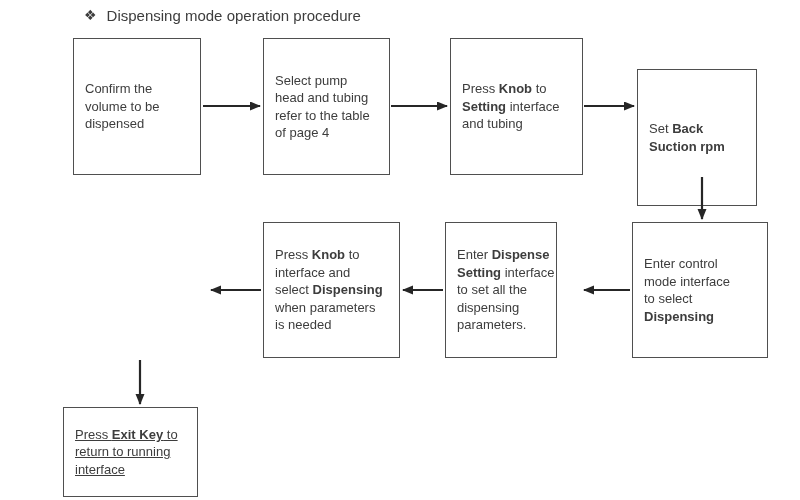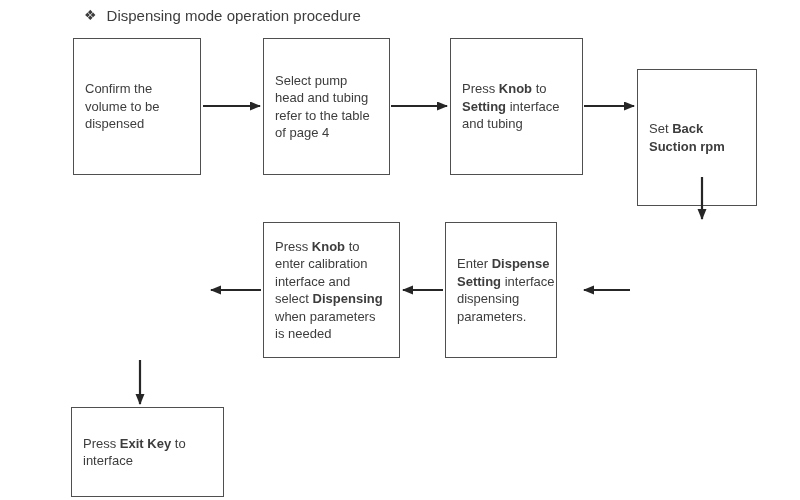--- a/index.html
+++ b/index.html
@@ -74,42 +74,51 @@
         <div class="line"><span>and tubing</span></div>
       </div>
     </div>
   <div class="flow-box" style="left:637px; top:54px; width:120px; height:137px;margin-top:15px;">
       <div class="box-text">
         <div class="line"><span>Set </span><b>Back</b></div>
         <div class="line"><b>Suction rpm</b></div>
       </div>
     </div>
 
+  <div class="flow-box" style="left:632px; top:222px; width:136px; height:136px;">
+      <div class="box-text">
+        <div class="line"><span>Enter control</span></div>
+        <div class="line"><span>mode interface</span></div>
+        <div class="line"><span>to select</span></div>
+        <div class="line"><b>Dispensing</b></div>
+      </div>
+    </div>
   <div class="flow-box" style="left:445px; top:222px; width:112px; height:136px;">
       <div class="box-text">
         <div class="line"><span>Enter </span><b>Dispense</b></div>
         <div class="line"><b>Setting</b><span> interface</span></div>
+        <div class="line"><span>to set all the</span></div>
         <div class="line"><span>dispensing</span></div>
         <div class="line"><span>parameters.</span></div>
       </div>
     </div>
   <div class="flow-box" style="left:263px; top:222px; width:137px; height:136px;">
       <div class="box-text">
         <div class="line"><span>Press </span><b>Knob</b><span> to</span></div>
-        <div class="line"><span>enter calibration</span></div>
         <div class="line"><span>interface and</span></div>
         <div class="line"><span>select </span><b>Dispensing</b></div>
         <div class="line"><span>when parameters</span></div>
         <div class="line"><span>is needed</span></div>
       </div>
     </div>
 
-  <div class="flow-box" style="left:71px;  top:407px; width:153px; height:90px;">
+  <div class="flow-box" style="left:63px;  top:407px; width:135px; height:90px;text-decoration:underline;">
       <div class="box-text">
         <div class="line"><span>Press </span><b>Exit Key</b><span> to</span></div>
+        <div class="line"><span>return to running</span></div>
         <div class="line"><span>interface</span></div>
       </div>
     </div>
 
   <svg class="arrows" viewBox="0 0 800 500">
     <defs>
       <marker id="ah" markerUnits="userSpaceOnUse" markerWidth="13" markerHeight="11" refX="10" refY="4.5" orient="auto">
         <path d="M0,0 L11,4.5 L0,9 Z" class="ah-fill" fill="#262626"></path>
       </marker>
     </defs>

